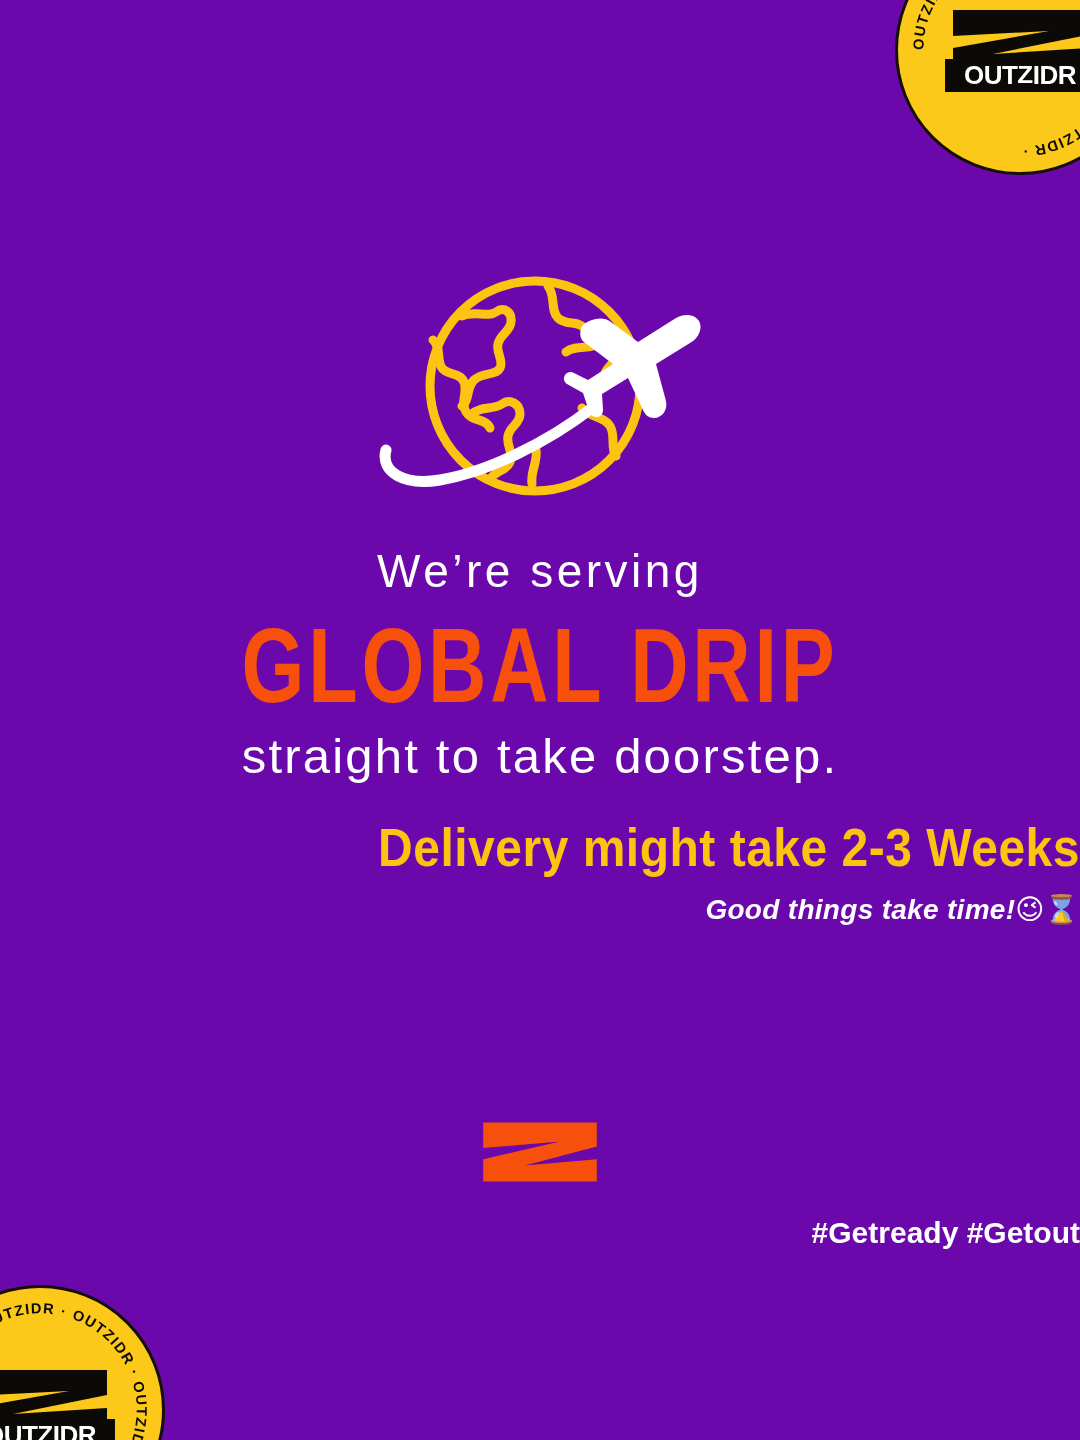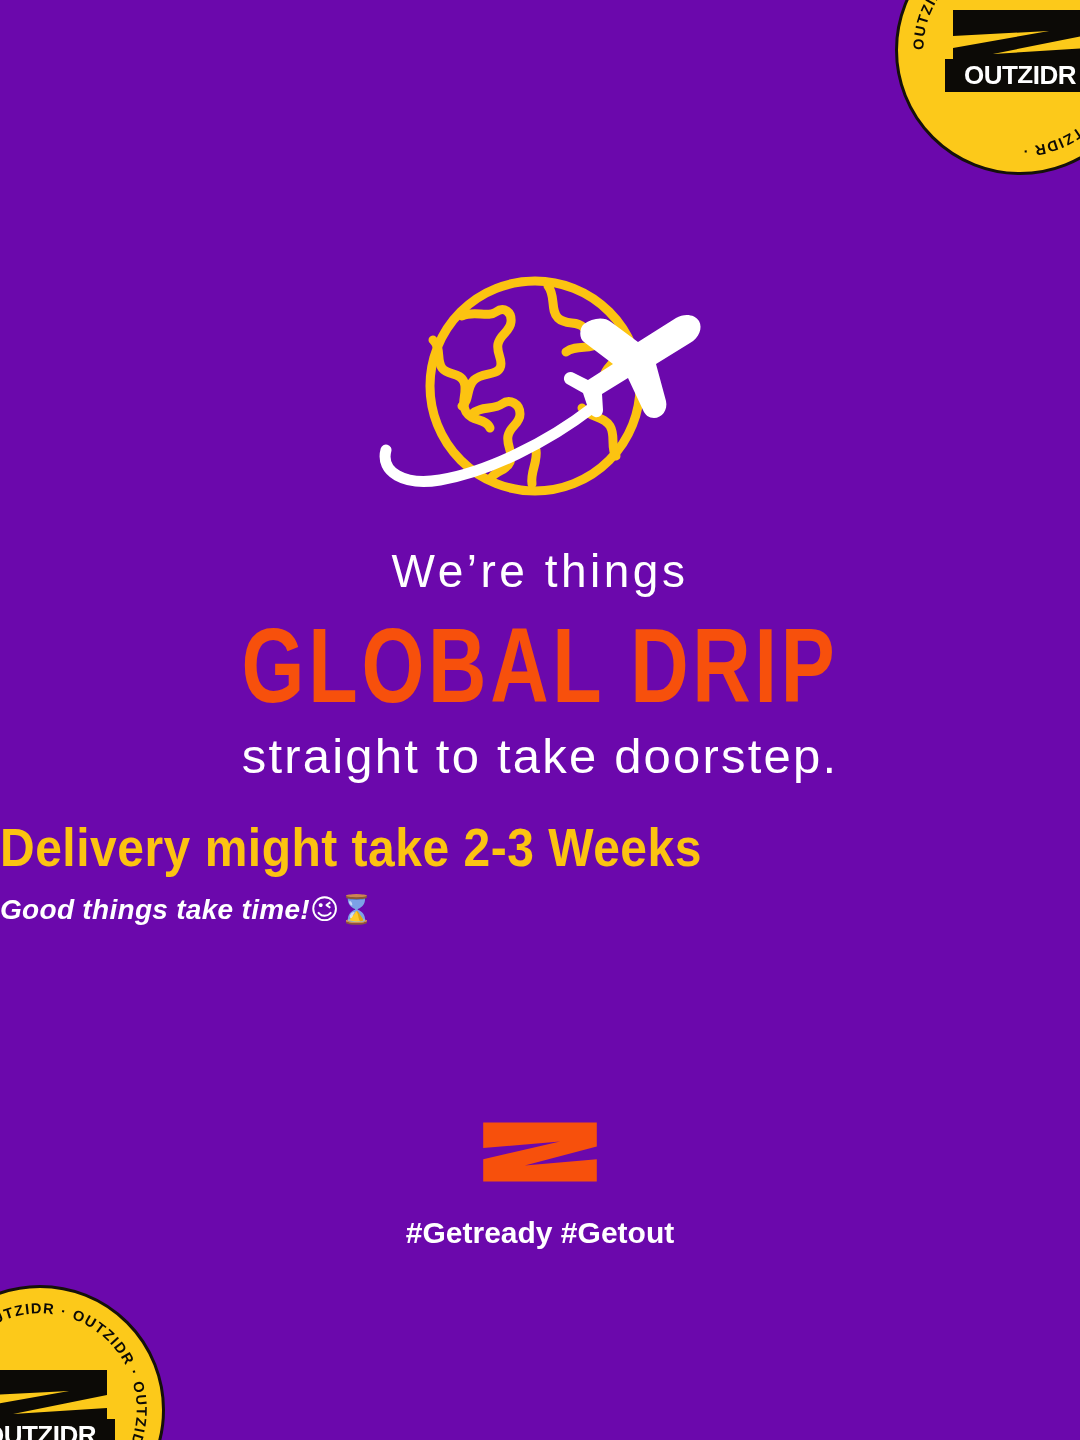--- a/index.html
+++ b/index.html
@@ -120,21 +120,21 @@
     letter-spacing: 2.2px;
     line-height: 1.1;
     margin-top: 30px;
   }
 
   .delivery {
     position: absolute;
     left: 0;
     right: 0;
     top: 822px;
-    text-align: left;
+    text-align: right;
   }
   .line-delivery {
     color: #FCC311;
     font-size: 48px;
     font-weight: 700;
     letter-spacing: 0.5px;
     line-height: 1.1;
     transform: scaleY(1.1);
   }
   .line-goodthings {
@@ -149,21 +149,21 @@
     font-family: "DejaVu Sans", sans-serif;
     font-style: normal;
   }
 
   
   .footer {
     position: absolute;
     left: 0;
     right: 0;
     top: 1120px;
-    text-align: center;
+    text-align: right;
   }
   .brand-z {
     width: 120px;
     height: 80px;
     display: block;
     margin: 0 auto;
   }
   .hashtags {
     color: #ffffff;
     font-size: 30px;
@@ -223,21 +223,21 @@
                  C279,150 275,147 273,142 L258,110 L232,126
                  L233,142 C233,147 229,150 225,149 C222,148 220,146 219,143
                  L213,125 L197,116 C194,114 193,110 195,107
                  C197,104 201,103 204,105 L218,112 L243,96 L214,74
                  C209,71 209,60 214,56 Z"></path>
       </g>
     </svg>
   </div>
 
   <div class="copy">
-    <div class="line-serving">We’re things</div>
+    <div class="line-serving">We’re serving</div>
     <div class="line-headline">GLOBAL DRIP</div>
     <div class="line-doorstep">straight to take doorstep.</div>
   </div>
 
   <div class="delivery">
     <div class="line-delivery">Delivery might take 2-3 Weeks</div>
     <div class="line-goodthings"><span>Good things take time!</span><span class="emo">😉⌛</span></div>
   </div>
 
   <div class="footer">

